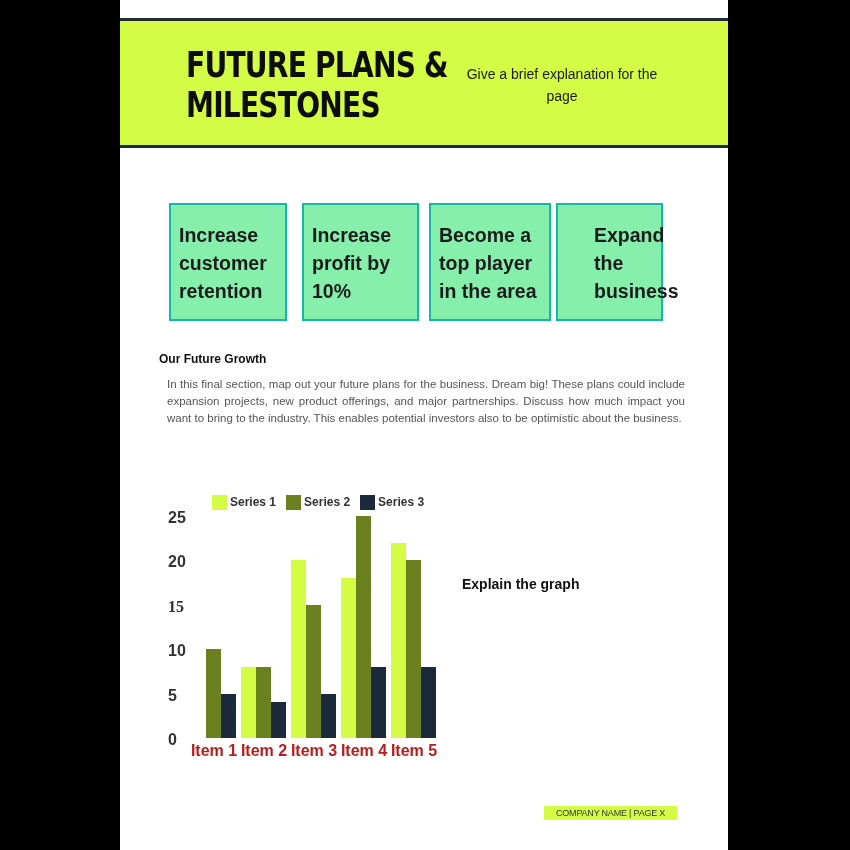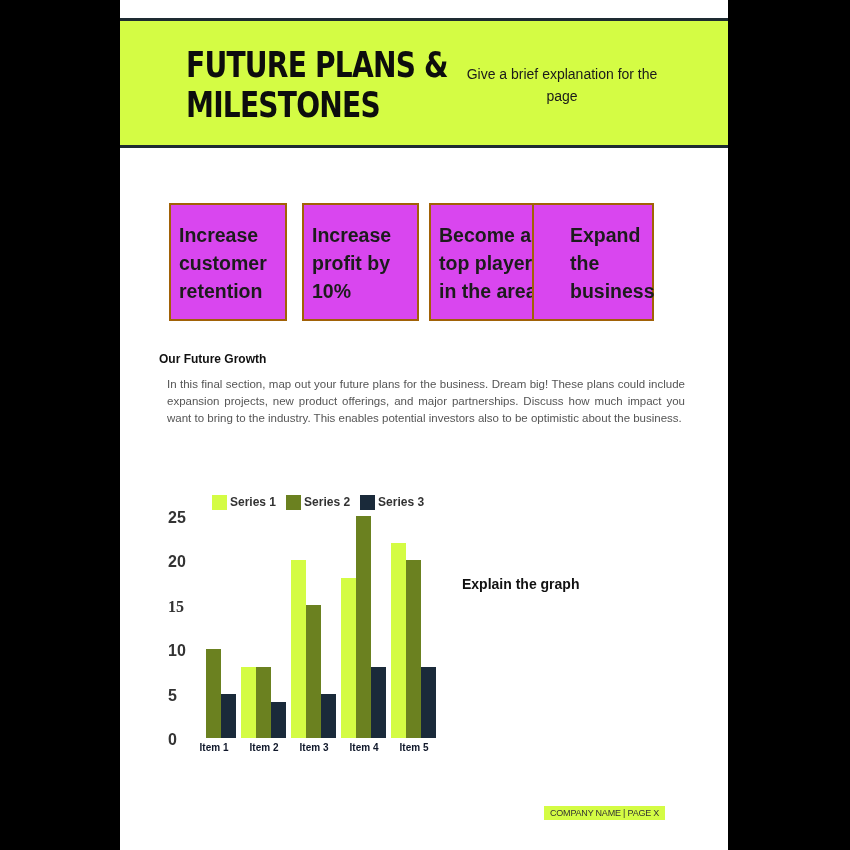--- a/index.html
+++ b/index.html
@@ -1,50 +1,50 @@
 <!DOCTYPE html>
 <html><head>
 <meta charset="utf-8">
 <style>
   html, body { margin:0; padding:0; }
   body { width:850px; height:850px; background:#000; position:relative; overflow:hidden; font-family:"Liberation Sans", sans-serif; }
   .page { position:absolute; left:120px; top:0; width:608px; height:850px; background:#fff; }
   .header { position:absolute; left:0; top:18px; width:608px; height:130px; background:#d4fc44; border-top:3px solid #1e2b32; border-bottom:3px solid #1e2b32; box-sizing:border-box; }
   .title { position:absolute; left:66px; top:24px; font-family:"DejaVu Sans", sans-serif; font-weight:bold; font-size:36px; line-height:40px; color:#0d0d0d; letter-spacing:-1px; transform:scaleX(0.78); transform-origin:left top; white-space:nowrap; }
   .subtitle { position:absolute; right:66px; top:42px; width:200px; text-align:center; font-size:14px; line-height:22px; color:#1a1a1a; }
-  .goal { position:absolute; top:203px; height:118px; background:#d946ef; border:2px solid #a16207; box-sizing:border-box; padding:16px 8px 0 8px; font-weight:bold; font-size:19.5px; line-height:28px; color:#1c1c1c; }
+  .goal { position:absolute; top:203px; height:118px; background:#86efac; border:2px solid #14b8a6; box-sizing:border-box; padding:16px 8px 0 8px; font-weight:bold; font-size:19.5px; line-height:28px; color:#1c1c1c; }
   .section-title { position:absolute; left:39px; top:352px; font-weight:bold; font-size:12px; color:#111; }
   .section-body { position:absolute; left:47px; top:376px; width:518px; font-size:11.5px; line-height:17px; color:#555; text-align:justify; }
   .chart { position:absolute; left:0; top:490px; width:330px; height:280px; }
   .legend { position:absolute; top:5px; left:92px; display:flex; gap:10px; font-weight:bold; font-size:12px; color:#333; }
   .legend-item { display:flex; align-items:flex-start; gap:3px; }
   .swatch { width:15px; height:15px; display:inline-block; }
   .ytick { position:absolute; left:48px; width:20px; font-weight:bold; font-size:16px; color:#333; }
   .bar { position:absolute; width:15px; }
-  .xlabel { position:absolute; top:252px; width:50px; text-align:center; font-weight:bold; font-size:10px; color:#0f172a; }
+  .xlabel { position:absolute; top:252px; width:50px; text-align:center; font-weight:bold; font-size:16px; color:#b91c1c; }
   .explain-title { position:absolute; left:342px; top:576px; font-weight:bold; font-size:14px; color:#111; }
   .explain-body { position:absolute; left:342px; top:595px; width:198px; font-size:11.5px; line-height:15.2px; color:#555; text-align:justify; }
-  .footer { position:absolute; left:424px; top:806px; background:#d4fc44; padding:2px 6px; font-size:9px; color:#333; letter-spacing:-0.2px; }
+  .footer { position:absolute; left:424px; top:806px; background:#d4fc44; padding:2px 12px; font-size:9px; color:#333; letter-spacing:-0.2px; }
 </style>
 </head>
 <body>
 
 <div class="page">
   <div class="header">
     <div class="title">
       <div>FUTURE PLANS &amp;</div>
       <div>MILESTONES</div>
     </div>
     <div class="subtitle">Give a brief explanation for the page</div>
   </div>
 
   <div class="goal" style="left:49px;width:118px;">Increase customer retention</div>
   <div class="goal" style="left:182px;width:117px;">Increase profit by 10%</div>
   <div class="goal" style="left:309px;width:122px;">Become a top player in the area</div>
-  <div class="goal" style="left:412px;width:122px;padding-left:36px;">Expand the business</div>
+  <div class="goal" style="left:436px;width:107px;padding-left:36px;">Expand the business</div>
 
   <div class="section-title">Our Future Growth</div>
   <div class="section-body">In this final section, map out your future plans for the business. Dream big! These plans could include expansion projects, new product offerings, and major partnerships. Discuss how much impact you want to bring to the industry. This enables potential investors also to be optimistic about the business.</div>
 
   <div class="chart" id="chart">
     <div class="legend" id="legend">
         <div class="legend-item">
           <span class="swatch" style="background: rgb(212, 252, 68);"></span>
           <span>Series 1</span>
         </div>

